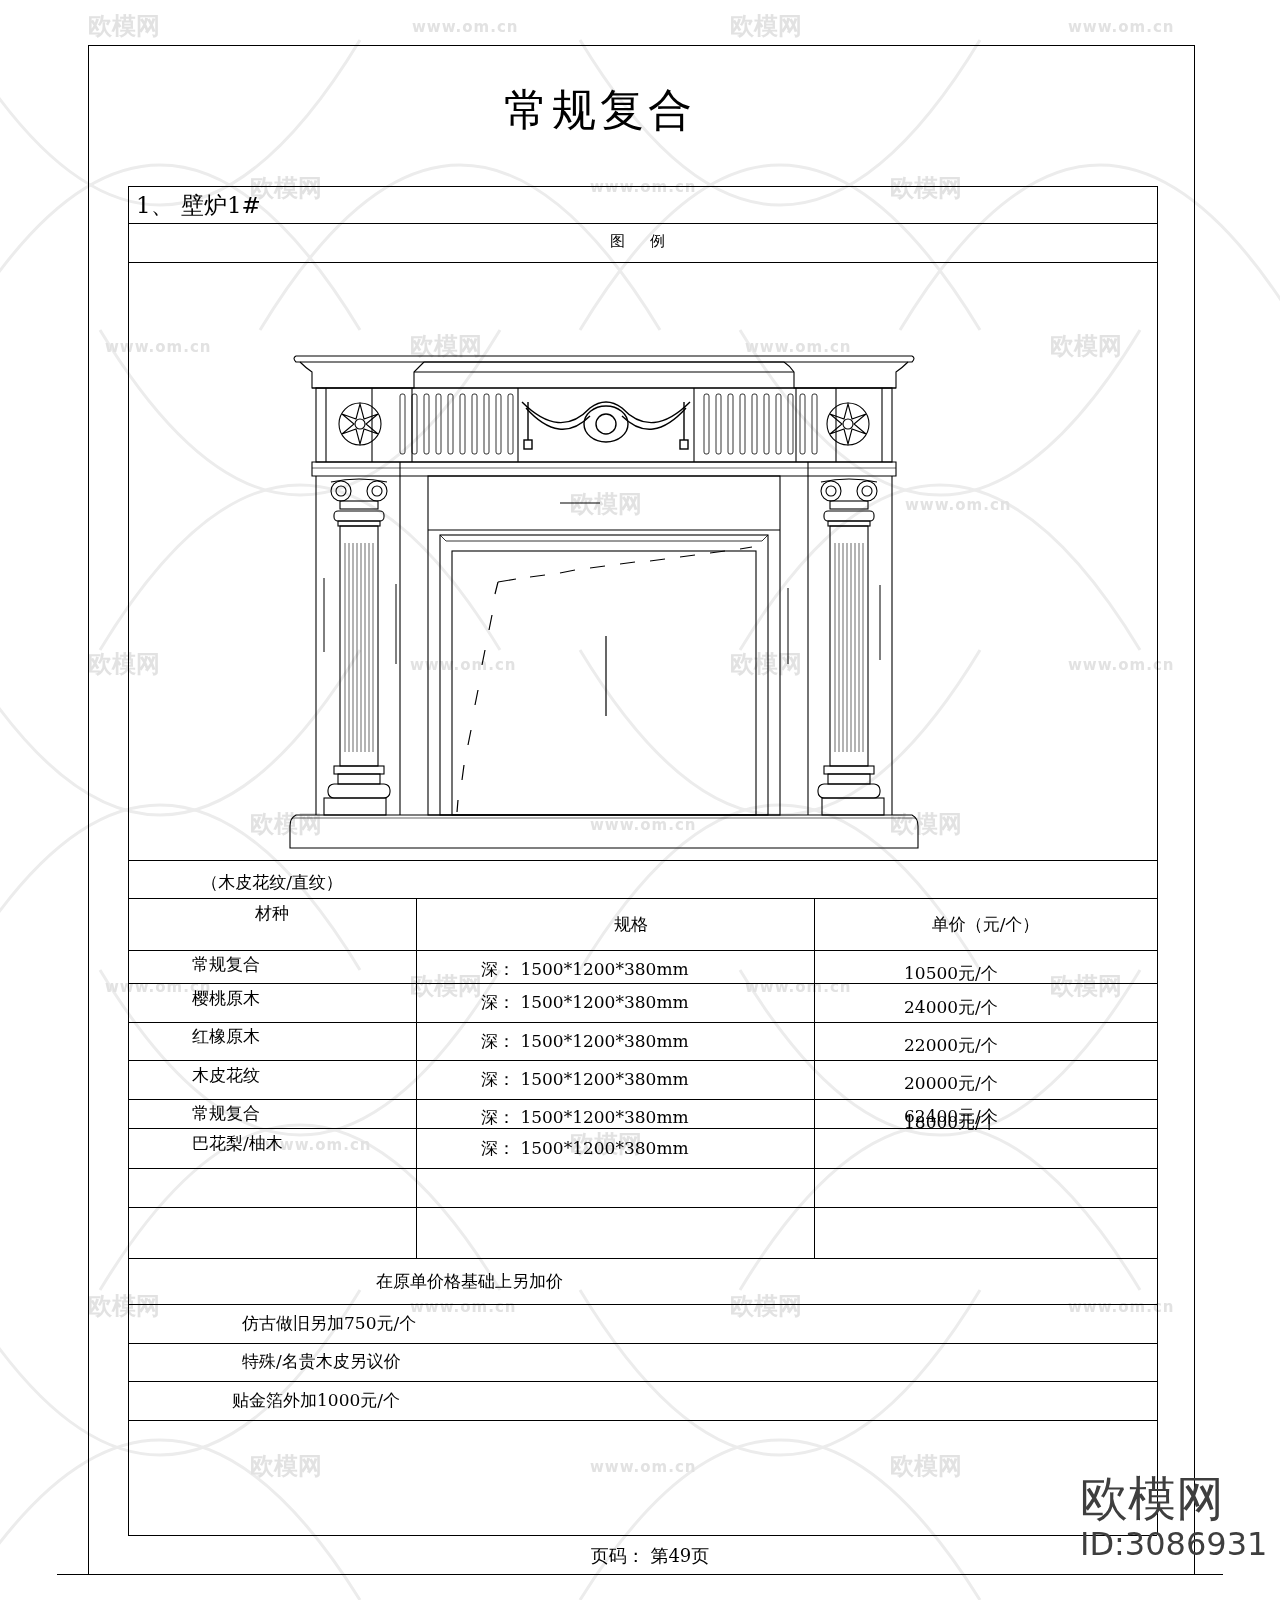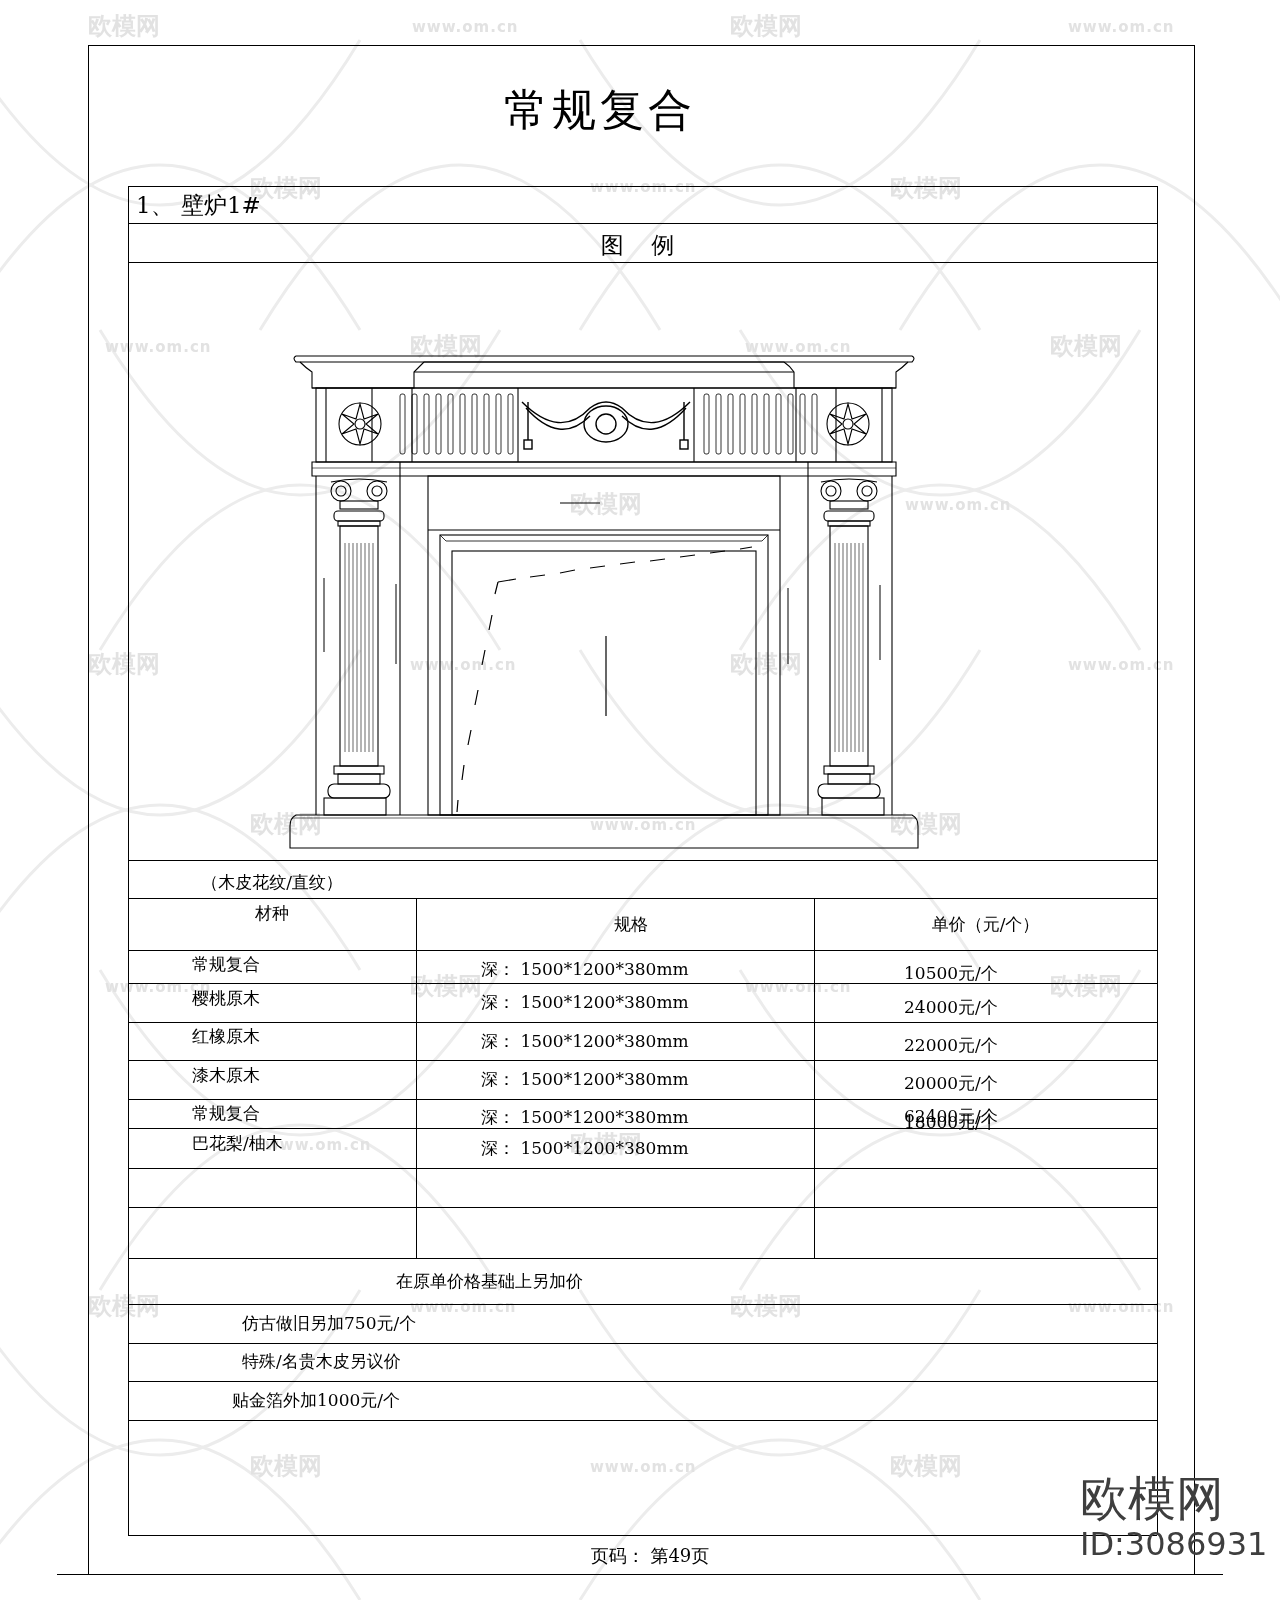--- a/index.html
+++ b/index.html
@@ -7,21 +7,21 @@
   .abs{position:absolute;}
   .hl{position:absolute;height:0;border-top:1.5px solid #000;}
   .vl{position:absolute;width:0;border-left:1.5px solid #000;}
   .txt{position:absolute;white-space:nowrap;line-height:1;}
   .wm{position:absolute;color:#e2e2e2;font-family:"DejaVu Sans",sans-serif;font-weight:bold;white-space:nowrap;pointer-events:none;}
   .wm.url{font-size:15px;letter-spacing:1px;}
   .wm.logo{font-size:24px;}
   .arcs{position:absolute;left:0;top:0;pointer-events:none;}
   #title{left:0;width:1200px;text-align:center;top:88px;font-size:44px;letter-spacing:4px;}
   #section{left:136px;top:194px;font-size:23px;}
-  #legend-label{left:128px;width:1029px;text-align:center;top:234px;font-size:23px;letter-spacing:10px;}
+  #legend-label{left:128px;width:1029px;text-align:center;top:234px;font-size:15px;letter-spacing:10px;}
   .cell{position:absolute;font-size:17px;white-space:nowrap;line-height:1.1;}
   .center{text-align:center;}
   #brand-logo{position:absolute;left:1080px;top:1474px;font-family:"DejaVu Sans",sans-serif;color:#3e3e3e;font-size:48px;line-height:1;}
   #brand-id{position:absolute;left:1080px;top:1528px;font-family:"DejaVu Sans",sans-serif;color:#3e3e3e;font-size:32px;line-height:1;}
   #pageno{left:0;width:1300px;text-align:center;top:1547px;font-size:18px;}
 </style>
 </head>
 <body>
 
 <svg class="arcs" width="1280" height="1600">
@@ -287,36 +287,36 @@
   <div class="cell" style="left:192px;top:989px">樱桃原木</div>
   <div class="cell" style="left:481px;top:993px">深： 1500*1200*380mm</div>
   <div class="cell" style="left:904px;top:998px">24000元/个</div>
 </div>
 <div>
   <div class="cell" style="left:192px;top:1027px">红橡原木</div>
   <div class="cell" style="left:481px;top:1032px">深： 1500*1200*380mm</div>
   <div class="cell" style="left:904px;top:1036px">22000元/个</div>
 </div>
 <div>
-  <div class="cell" style="left:192px;top:1066px">漆木原木</div>
+  <div class="cell" style="left:192px;top:1066px">木皮花纹</div>
   <div class="cell" style="left:481px;top:1070px">深： 1500*1200*380mm</div>
   <div class="cell" style="left:904px;top:1074px">20000元/个</div>
 </div>
 <div>
   <div class="cell" style="left:192px;top:1104px">常规复合</div>
   <div class="cell" style="left:481px;top:1108px">深： 1500*1200*380mm</div>
   <div class="cell" style="left:904px;top:1113px">18000元/个</div>
 </div>
 <div>
   <div class="cell" style="left:192px;top:1134px">巴花梨/柚木</div>
   <div class="cell" style="left:481px;top:1139px">深： 1500*1200*380mm</div>
   <div class="cell" style="left:904px;top:1107px">62400元/个</div>
 </div>
 
-<div class="cell" style="left:396px;top:1272px">在原单价格基础上另加价</div>
+<div class="cell" style="left:376px;top:1272px">在原单价格基础上另加价</div>
 <div class="cell" style="left:242px;top:1314px">仿古做旧另加750元/个</div>
 <div class="cell" style="left:242px;top:1352px">特殊/名贵木皮另议价</div>
 <div class="cell" style="left:232px;top:1391px">贴金箔外加1000元/个</div>
 
 <div class="txt" id="pageno">页码：  第49页</div>
 
 <div id="brand-logo">欧模网</div>
 <div id="brand-id">ID:3086931</div>
 
 </body></html>

